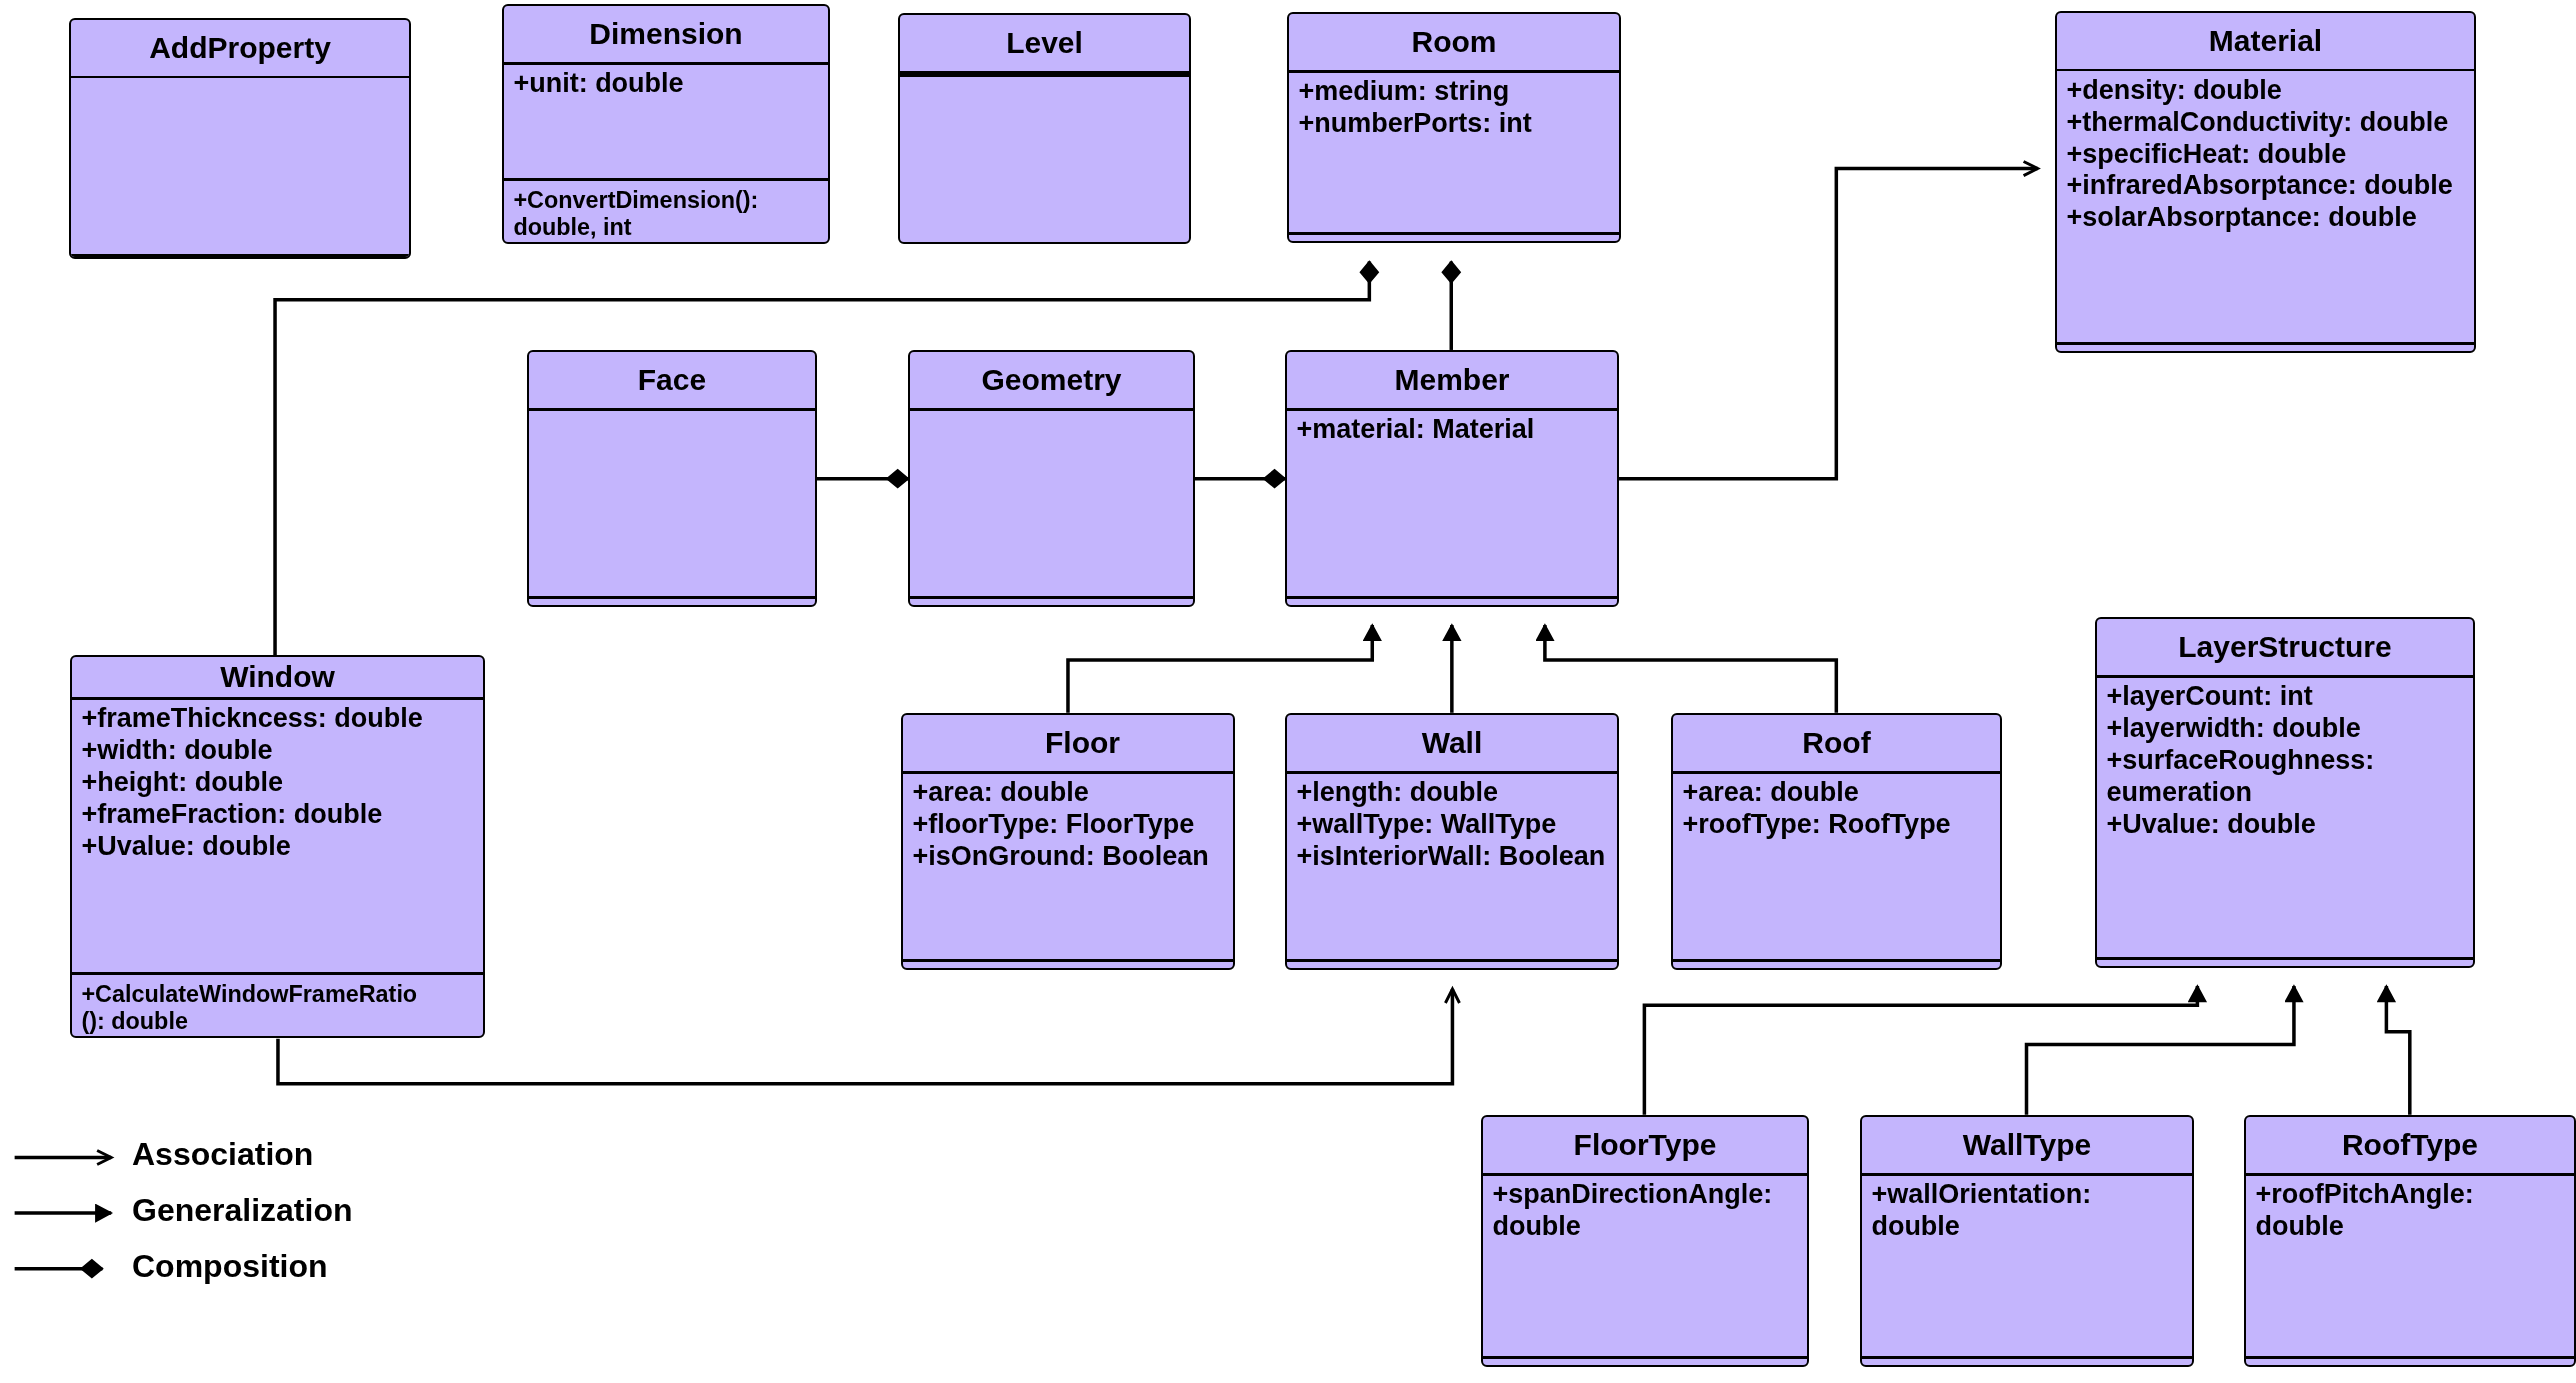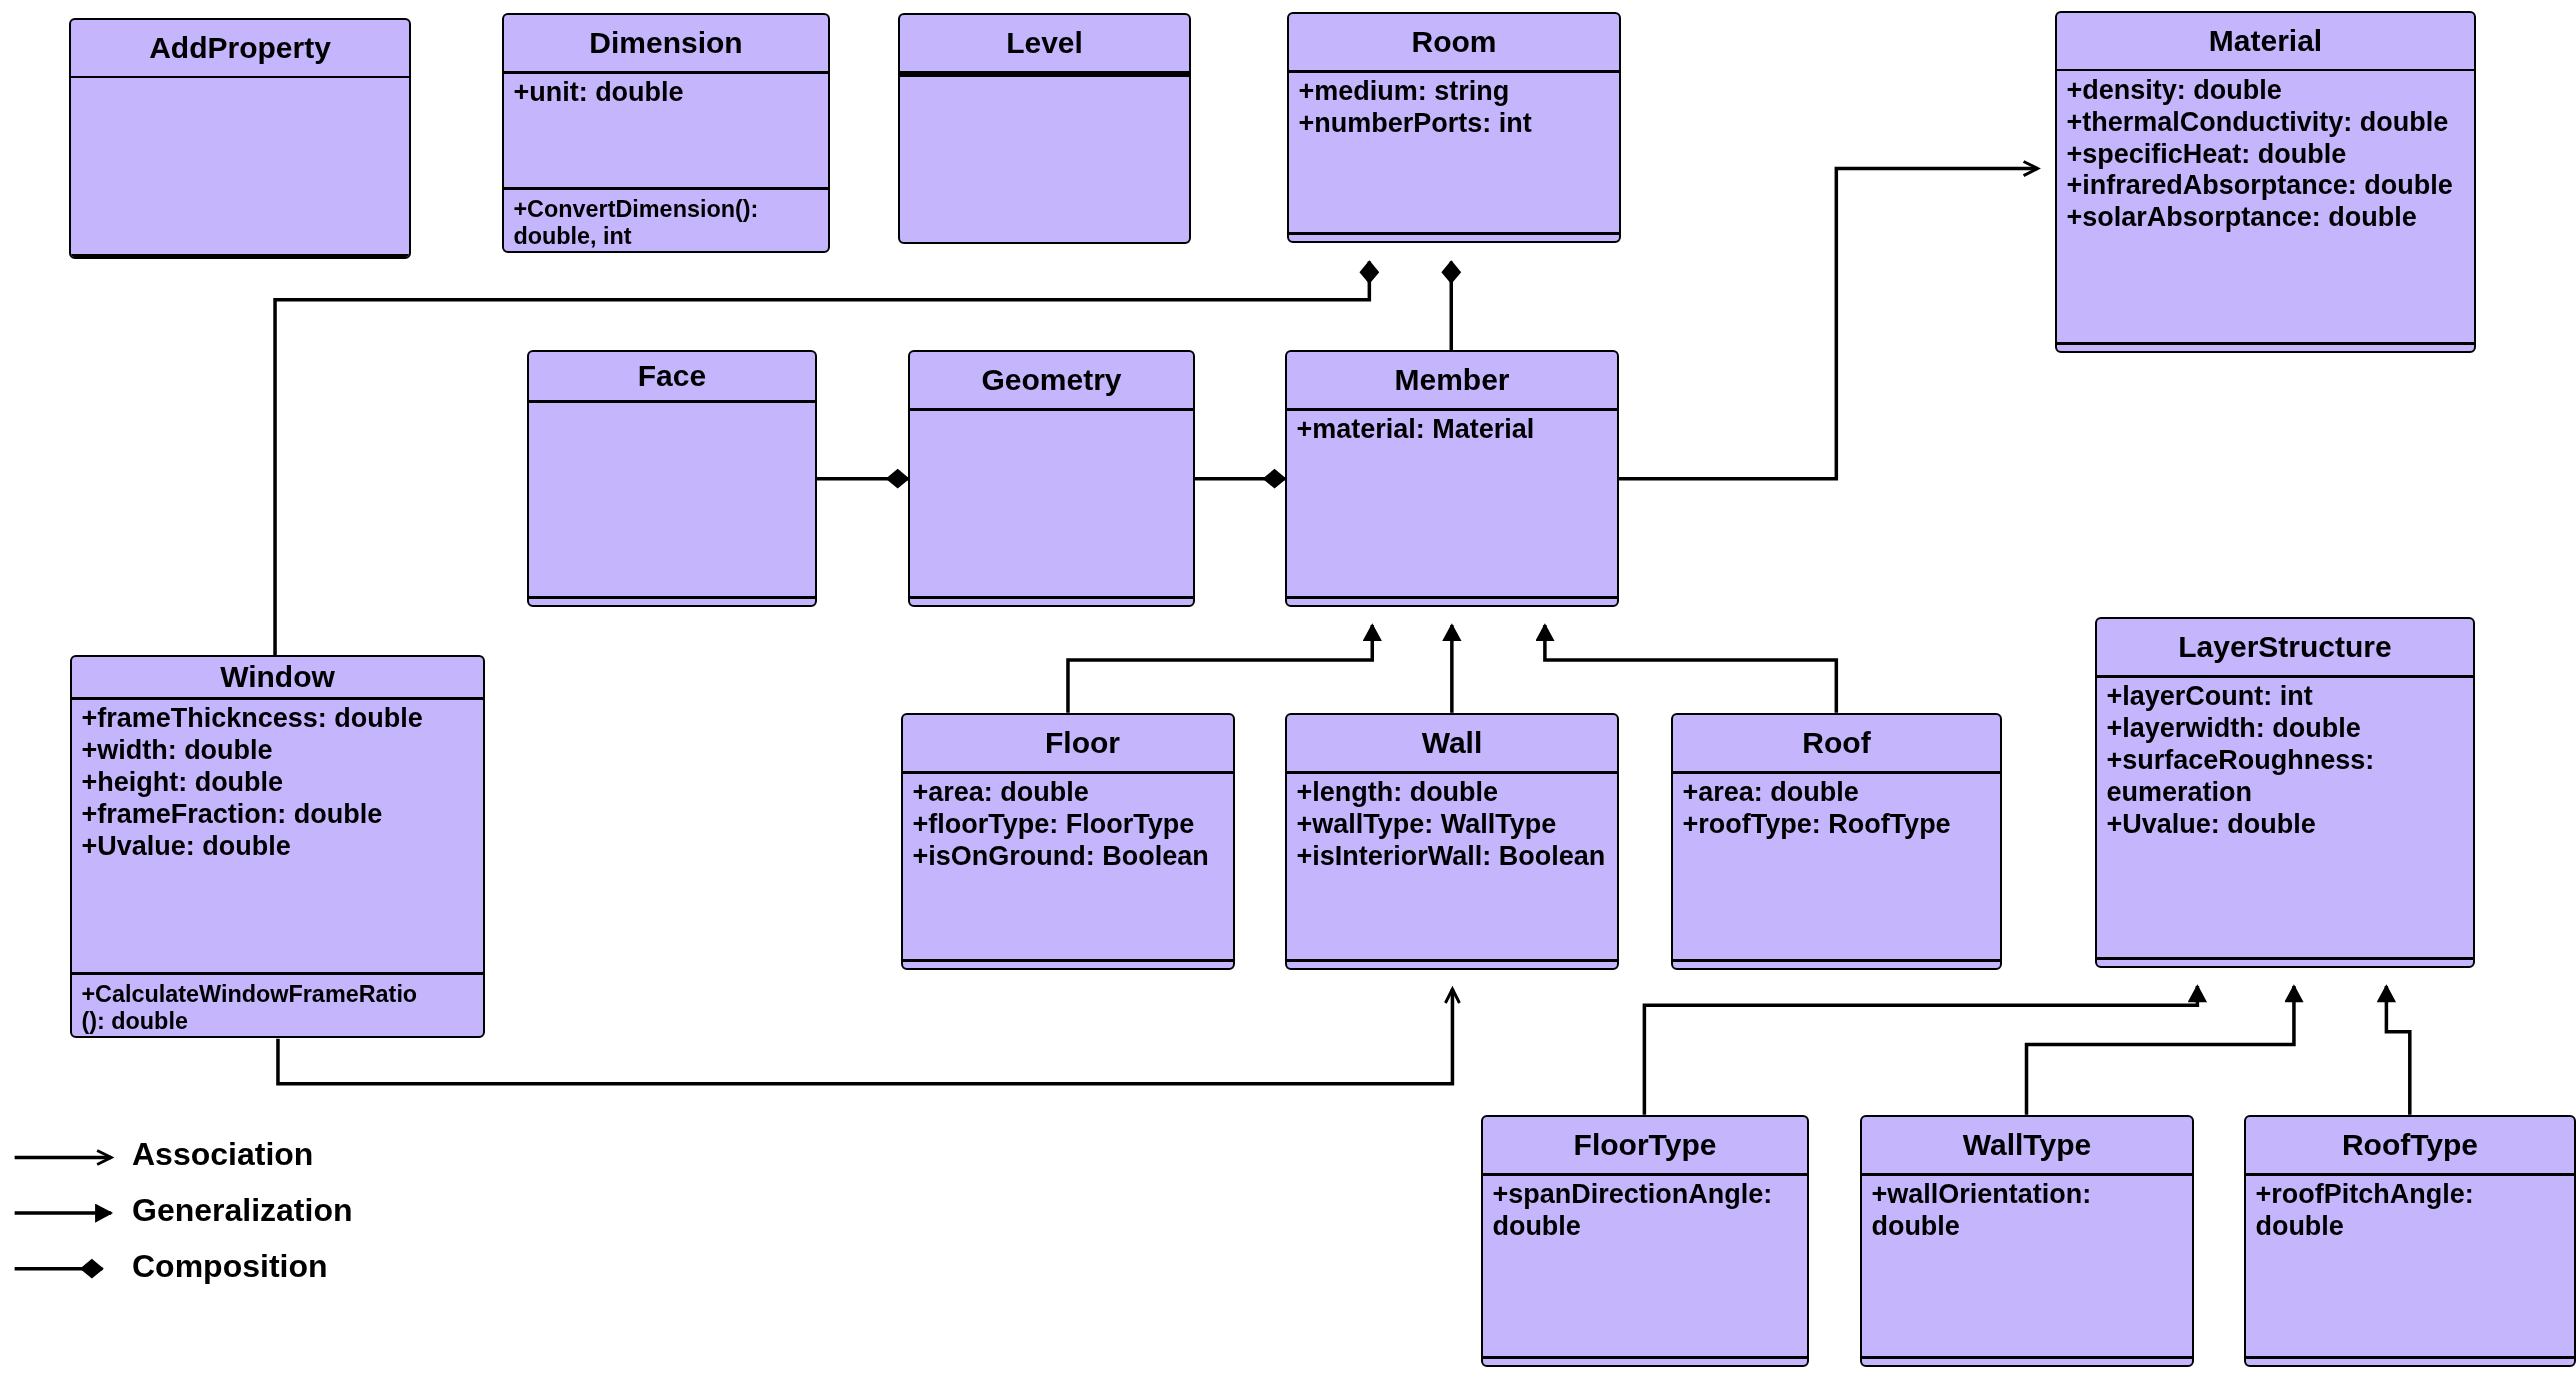--- a/index.html
+++ b/index.html
@@ -80,21 +80,21 @@
 
   <div id="classes">
       <div class="uml-class" style="left: 69px; top: 17.6px; width: 342px; height: 241px;">
         <div class="uml-inner">
           <div class="uml-name" style="height: 56px;">AddProperty</div>
           <div class="uml-sep"></div>
           <div class="uml-attrs" style="height: 76px;"></div>
           <div class="uml-sep"></div>
         </div>
       </div>
-      <div class="uml-class" style="left: 502px; top: 13px; width: 328px; height: 240px;">
+      <div class="uml-class" style="left: 502px; top: 4px; width: 328px; height: 240px;">
         <div class="uml-inner">
           <div class="uml-name" style="height: 56px;">Dimension</div>
           <div class="uml-sep"></div>
           <div class="uml-attrs" style="height: 70px;">
             <div>+unit: double</div>
           </div>
           <div class="uml-sep"></div>
           <div class="uml-ops">
             <div>+ConvertDimension():
 double, int</div>
@@ -131,21 +131,21 @@
             <div>+specificHeat: double</div>
             <div>+infraredAbsorptance: double</div>
             <div>+solarAbsorptance: double</div>
           </div>
           <div class="uml-sep"></div>
           <div class="uml-ops"></div>
         </div>
       </div>
       <div class="uml-class" style="left: 527px; top: 350px; width: 290px; height: 257px;">
         <div class="uml-inner">
-          <div class="uml-name" style="height: 48px; text-align: center;">Face</div>
+          <div class="uml-name" style="height: 56px; text-align: center;">Face</div>
           <div class="uml-sep"></div>
           <div class="uml-attrs" style="height: 146px;"></div>
           <div class="uml-sep"></div>
           <div class="uml-ops"></div>
         </div>
       </div>
       <div class="uml-class" style="left: 908px; top: 350px; width: 287px; height: 257px;">
         <div class="uml-inner">
           <div class="uml-name" style="height: 56px;">Geometry</div>
           <div class="uml-sep"></div>

